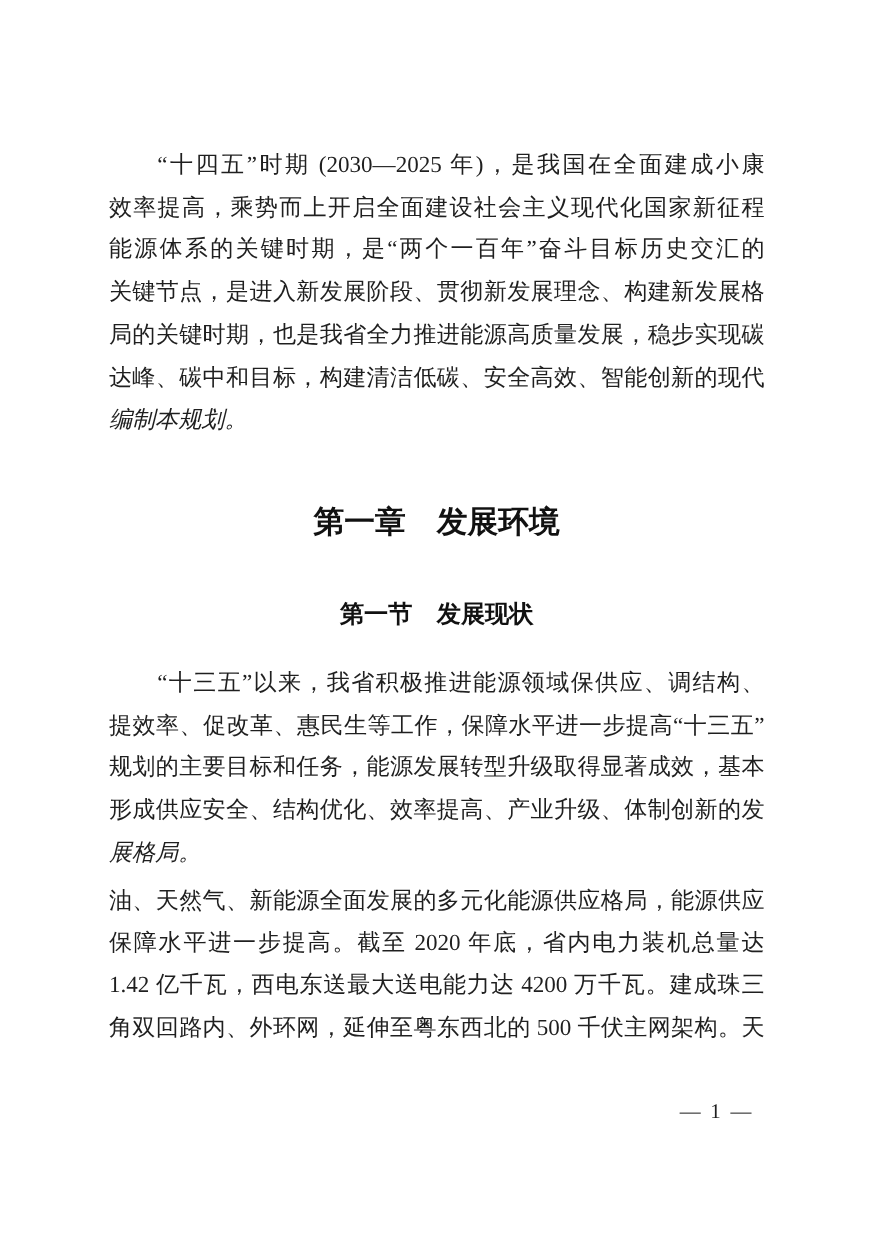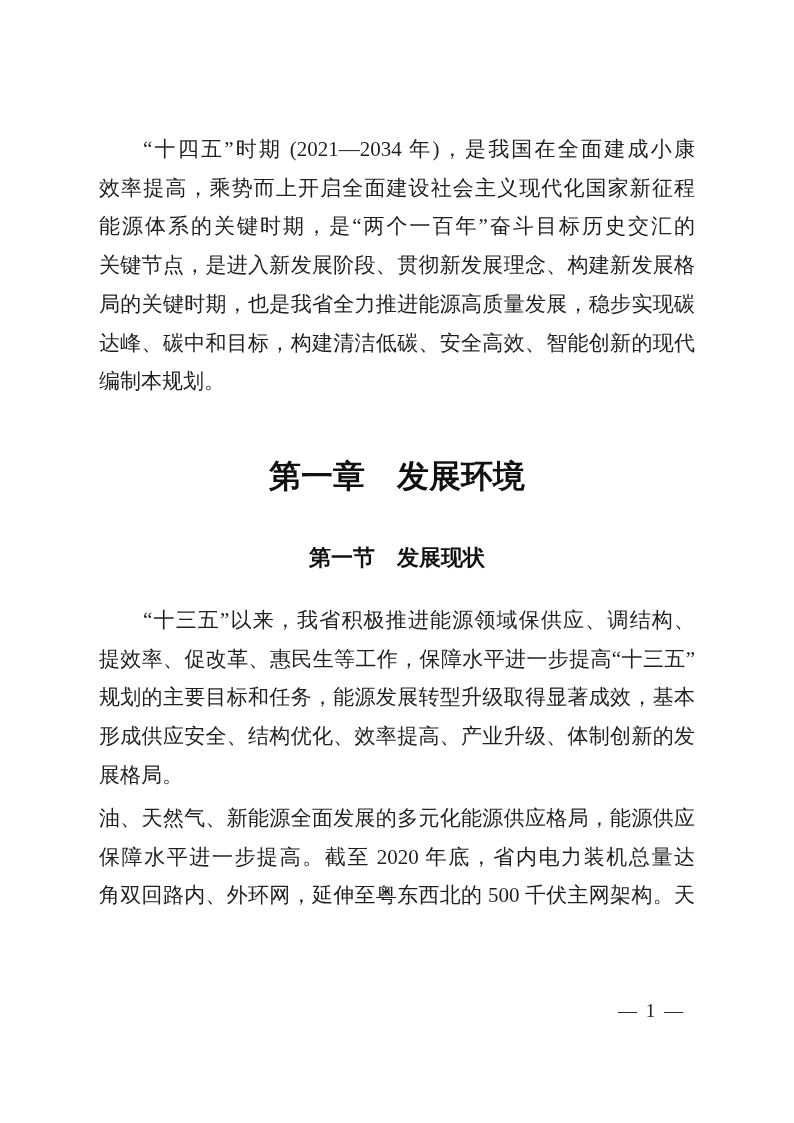--- a/index.html
+++ b/index.html
@@ -20,30 +20,31 @@
     font-size: 21px;
     line-height: 38.7px;
   }
   .line {
     text-align: justify;
     text-align-last: justify;
   }
   .line.last {
     text-align: left;
     text-align-last: left;
+    font-style: italic;
   }
   .line.indent { text-indent: 44px; }
   .bold-lead { font-weight: bold; }
   .chapter-heading {
     position: absolute;
     left: 99px;
     width: 596px;
     top: 456px;
     margin: 0;
-    font-size: 32px;
+    font-size: 28px;
     line-height: 40px;
     font-weight: bold;
     font-family: "Liberation Serif", serif;
     text-align: center;
     color: #111111;
   }
   .section-heading {
     position: absolute;
     left: 99px;
     width: 596px;
@@ -68,21 +69,21 @@
   .p1 { top: 130px; }
   .p2 { top: 601px; }
   .p3 { top: 799px; }
 </style>
 </head>
 <body>
 
 <div class="page">
 
   <div class="para p1">
-    <div class="line indent">“十四五”时期 (2021—2034 年)，是我国在全面建成小康</div>
+    <div class="line indent">“十四五”时期 (2030—2025 年)，是我国在全面建成小康</div>
     <div class="line">效率提高，乘势而上开启全面建设社会主义现代化国家新征程</div>
     <div class="line">能源体系的关键时期，是“两个一百年”奋斗目标历史交汇的</div>
     <div class="line">关键节点，是进入新发展阶段、贯彻新发展理念、构建新发展格</div>
     <div class="line">局的关键时期，也是我省全力推进能源高质量发展，稳步实现碳</div>
     <div class="line">达峰、碳中和目标，构建清洁低碳、安全高效、智能创新的现代</div>
     <div class="line last">编制本规划。</div>
   </div>
 
   <h1 class="chapter-heading">第一章　发展环境</h1>
 
@@ -92,18 +93,19 @@
     <div class="line indent">“十三五”以来，我省积极推进能源领域保供应、调结构、</div>
     <div class="line">提效率、促改革、惠民生等工作，保障水平进一步提高“十三五”</div>
     <div class="line">规划的主要目标和任务，能源发展转型升级取得显著成效，基本</div>
     <div class="line">形成供应安全、结构优化、效率提高、产业升级、体制创新的发</div>
     <div class="line last">展格局。</div>
   </div>
 
   <div class="para p3">
     <div class="line">油、天然气、新能源全面发展的多元化能源供应格局，能源供应</div>
     <div class="line">保障水平进一步提高。截至 2020 年底，省内电力装机总量达</div>
+    <div class="line">1.42 亿千瓦，西电东送最大送电能力达 4200 万千瓦。建成珠三</div>
     <div class="line">角双回路内、外环网，延伸至粤东西北的 500 千伏主网架构。天</div>
   </div>
 
   <div class="page-number">— 1 —</div>
 
 </div>
 
 </body></html>

